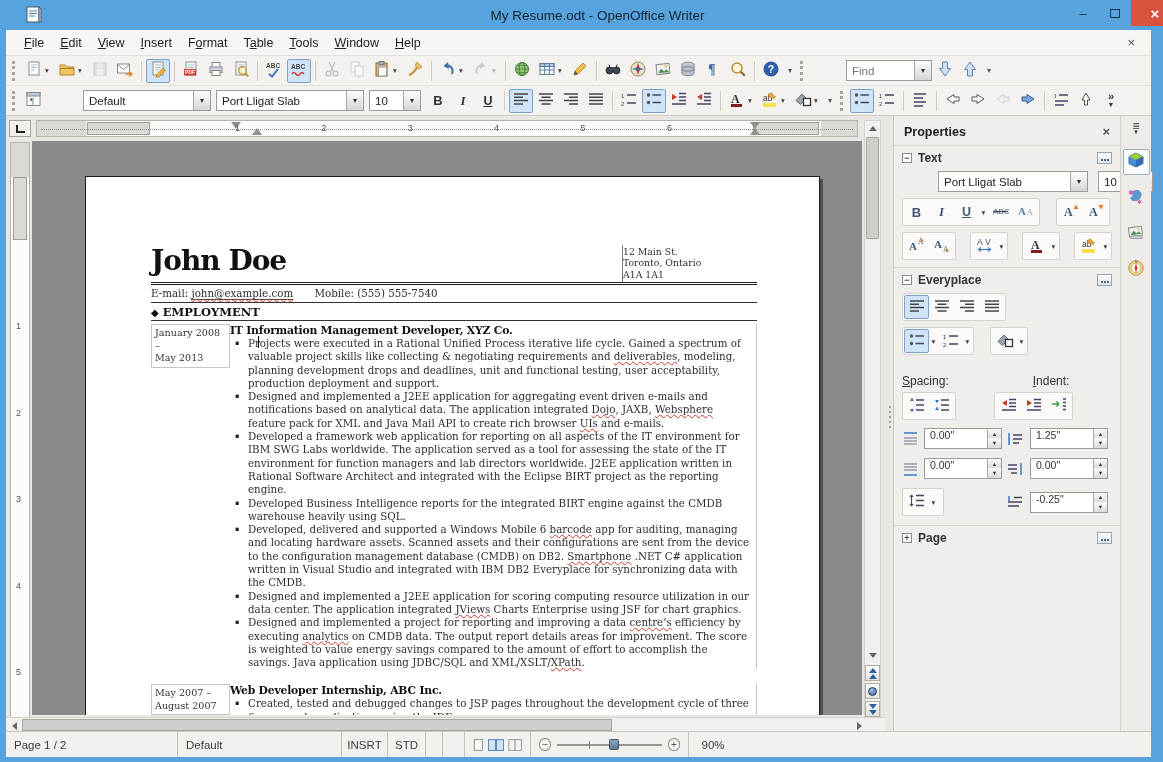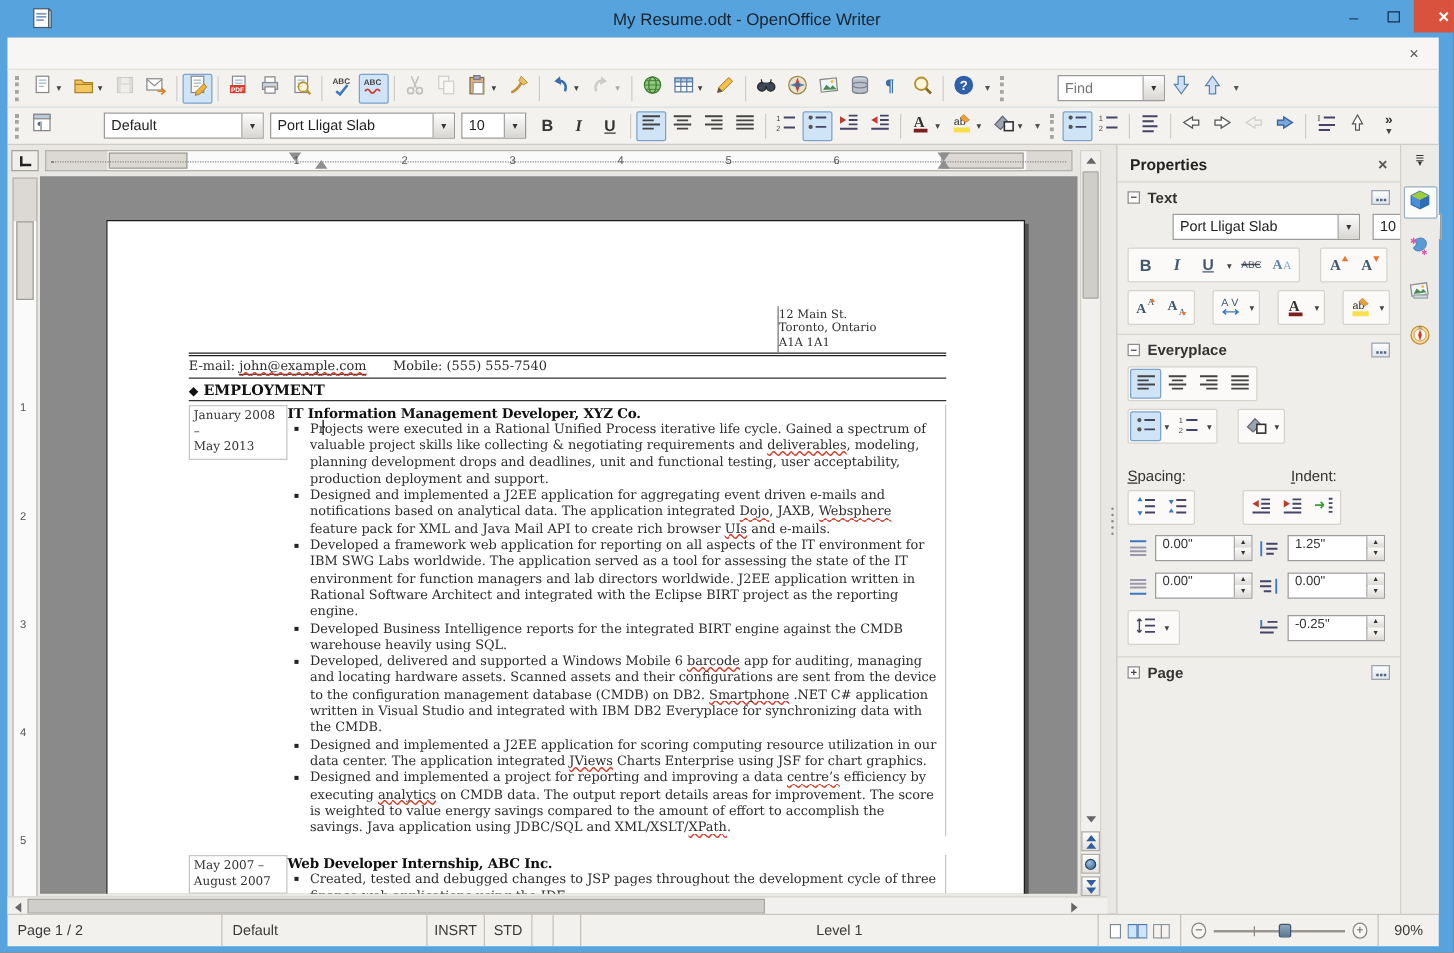--- a/index.html
+++ b/index.html
@@ -145,20 +145,31 @@
     <span class="wbtns">
       <span class="wbtn">–</span>
       <span class="wbtn max">
           <span></span>
         </span>
       <span class="wbtn close">×</span>
     </span>
   </div>
 
   <div class="menubar">
+    <span id="menu-items" style="display:flex;">
+        <span class="mitem"><u>F</u>ile</span>
+        <span class="mitem"><u>E</u>dit</span>
+        <span class="mitem"><u>V</u>iew</span>
+        <span class="mitem"><u>I</u>nsert</span>
+        <span class="mitem">F<u>o</u>rmat</span>
+        <span class="mitem">T<u>a</u>ble</span>
+        <span class="mitem"><u>T</u>ools</span>
+        <span class="mitem"><u>W</u>indow</span>
+        <span class="mitem"><u>H</u>elp</span>
+      </span>
     <span class="menu-close">×</span>
   </div>
 
   <div class="tb" id="tb1">
     <span class="grip"></span>
     <span id="tb1-btns" style="display:flex;align-items:center;gap:1px;">
         <span class="tbtn" style="min-width: 32px;">
           <span><svg width="18" height="18" viewBox="0 0 18 18">
               <rect x="4" y="2" width="10" height="13" fill="#fff" stroke="#8a8a8a"></rect>
               <path d="M6 5h6M6 7.5h6M6 10h4" stroke="#9db6cc"></path>
@@ -560,20 +571,21 @@
         <span class="vnum" style="top: 264.8px;">2</span>
         <span class="vnum" style="top: 351.2px;">3</span>
         <span class="vnum" style="top: 437.6px;">4</span>
         <span class="vnum" style="top: 524px;">5</span>
       </div>
 
     <div class="canvas">
       <div class="page">
         <div class="res-header">
           <div class="res-row1">
+            <div class="res-name">John Doe</div>
             <div class="res-addr" id="addr">
                 <div>12 Main St.</div>
                 <div>Toronto, Ontario</div>
                 <div>A1A 1A1</div>
               </div>
           </div>
           <div class="res-row2">
             <span>E-mail:</span>
             <span class="lnk"><span class="sp">john@example.com</span></span>
             <span class="mob">Mobile:</span>
@@ -1021,21 +1033,20 @@
     </div>
   </div>
 
   <div class="statusbar">
     <span class="sc" style="width:172px;">Page 1 / 2</span>
     <span class="sc" style="width:164px;">Default</span>
     <span class="sc ctr" style="width:46px;">INSRT</span>
     <span class="sc ctr" style="width:38px;">STD</span>
     <span class="sc" style="width:14px;"></span>
     <span class="sc" style="width:22px;"></span>
-    <span class="sc ctr" style="flex:1;">Level 1</span>
     <span class="sc" style="width:66px;gap:4px;">
       <svg width="12" height="14" viewBox="0 0 12 14">
           <rect x="1.5" y="1" width="9" height="12" fill="#fdfdfd" stroke="#7b8691"></rect>
         </svg>
       <svg width="18" height="14" viewBox="0 0 18 14">
           <rect x="0.5" y="1" width="8" height="12" fill="#cfe4f7" stroke="#4a7ab0"></rect>
           <rect x="9.5" y="1" width="8" height="12" fill="#cfe4f7" stroke="#4a7ab0"></rect>
         </svg>
       <svg width="16" height="14" viewBox="0 0 16 14">
           <rect x="1" y="1" width="7" height="12" fill="#f4f3f0" stroke="#8a929a"></rect>

